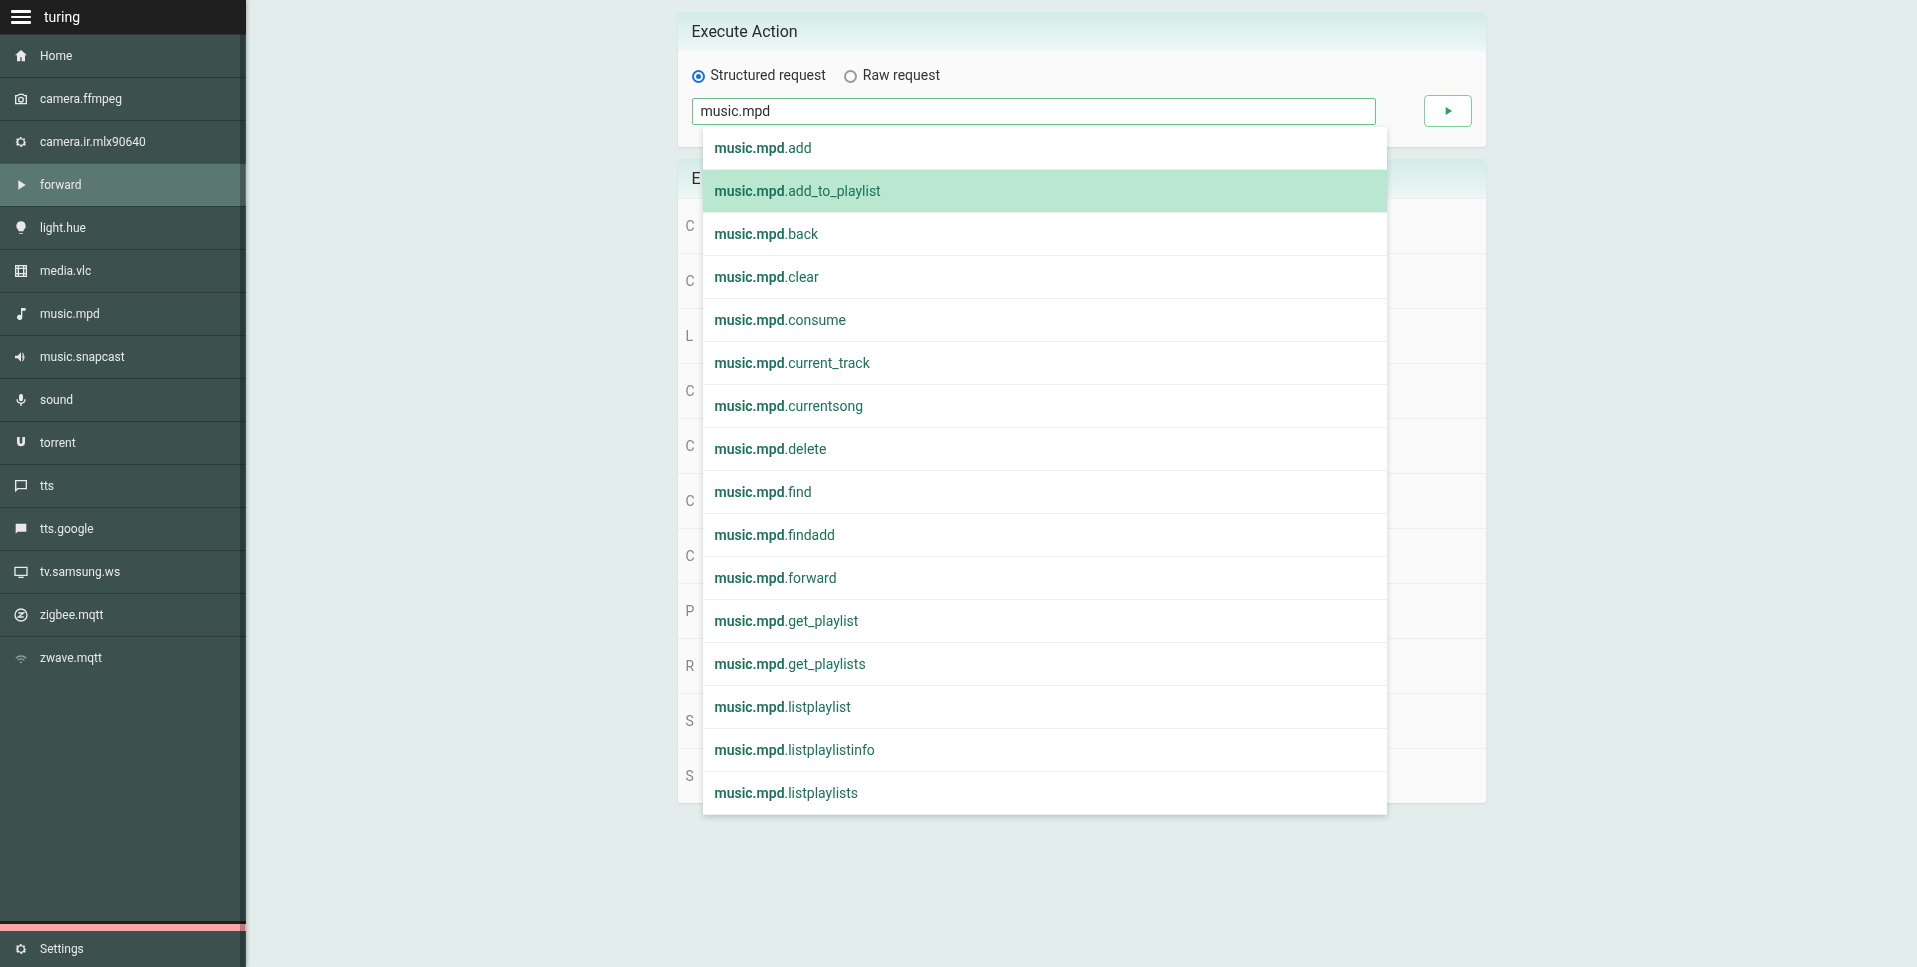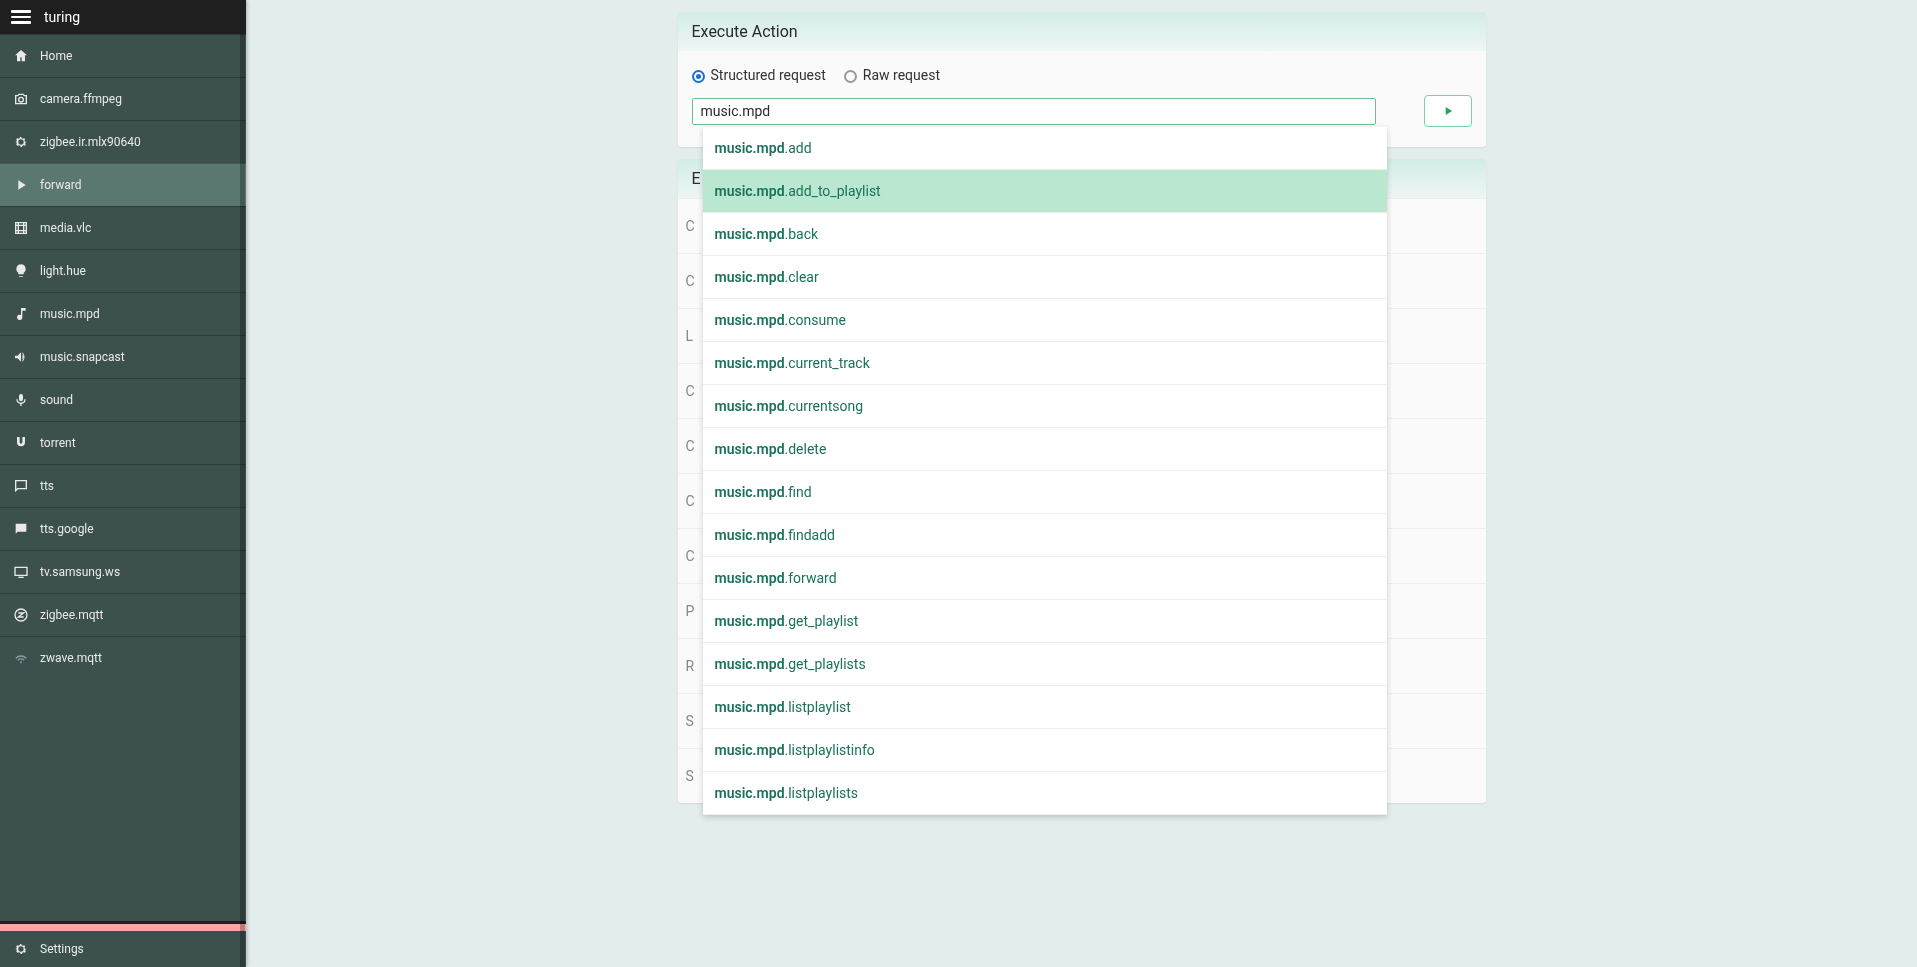--- a/index.html
+++ b/index.html
@@ -85,45 +85,45 @@
           </svg>
         </span>
         <span>camera.ffmpeg</span>
       </div>
       <div class="sidebar-item">
         <span class="sicon">
           <svg viewBox="0 0 24 24">
             <use href="#i-gear"></use>
           </svg>
         </span>
-        <span>zigbee.ir.mlx90640</span>
+        <span>camera.ir.mlx90640</span>
       </div>
       <div class="sidebar-item active">
         <span class="sicon">
           <svg viewBox="0 0 24 24">
             <use href="#i-play"></use>
           </svg>
         </span>
         <span>forward</span>
       </div>
       <div class="sidebar-item">
         <span class="sicon">
           <svg viewBox="0 0 24 24">
+            <use href="#i-bulb"></use>
+          </svg>
+        </span>
+        <span>light.hue</span>
+      </div>
+      <div class="sidebar-item">
+        <span class="sicon">
+          <svg viewBox="0 0 24 24">
             <use href="#i-film"></use>
           </svg>
         </span>
         <span>media.vlc</span>
-      </div>
-      <div class="sidebar-item">
-        <span class="sicon">
-          <svg viewBox="0 0 24 24">
-            <use href="#i-bulb"></use>
-          </svg>
-        </span>
-        <span>light.hue</span>
       </div>
       <div class="sidebar-item">
         <span class="sicon">
           <svg viewBox="0 0 24 24">
             <use href="#i-music"></use>
           </svg>
         </span>
         <span>music.mpd</span>
       </div>
       <div class="sidebar-item">

